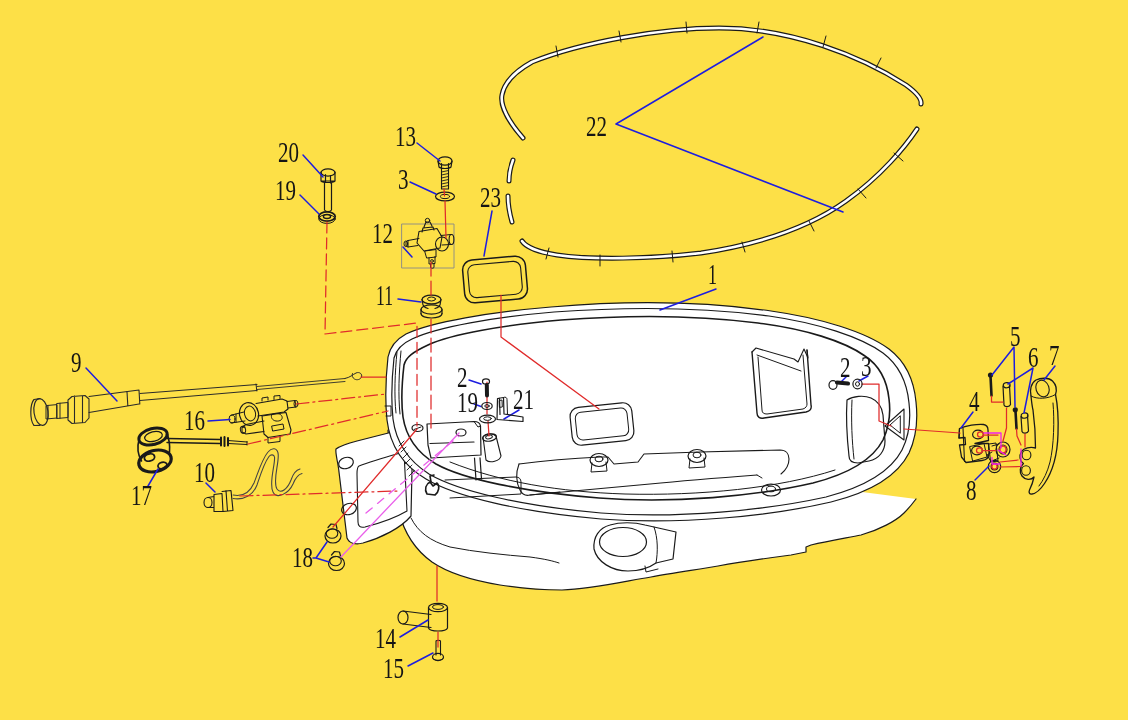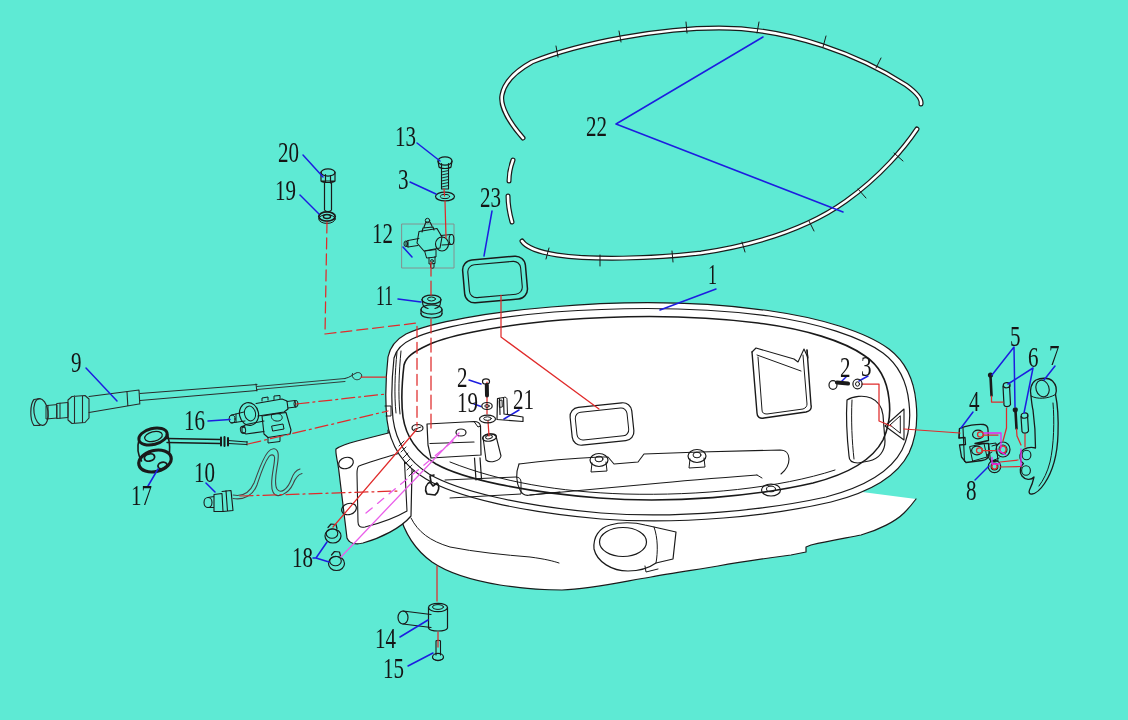--- a/index.html
+++ b/index.html
@@ -1,16 +1,16 @@
 <!DOCTYPE html>
 <html><head>
 <meta charset="utf-8">
 <style>
 html,body{margin:0;padding:0;background:#fff;}
-#wrap{width:1128px;height:720px;position:relative;overflow:hidden;background:#5eead4;}
+#wrap{width:1128px;height:720px;position:relative;overflow:hidden;background:#fde047;}
 text{font-family:"Liberation Serif",serif;font-size:28.5px;fill:#151515;}
 </style>
 </head>
 <body>
 <div id="wrap">
 <svg width="1128" height="720" viewBox="0 0 1128 720">
 <g fill="none" stroke="#1a1a1a" stroke-width="1.2" stroke-linecap="round" stroke-linejoin="round">
 
 <g id="seal">
 <path id="s22a" d="M 523,138 C 508,121 500,105 502,95 C 504,84 514,72 532,62 C 582,42 662,28 719,28 C 791,28 861,56 906,85 C 917,93 922,99 921,104" stroke-width="5" stroke="#1a1a1a"></path>

